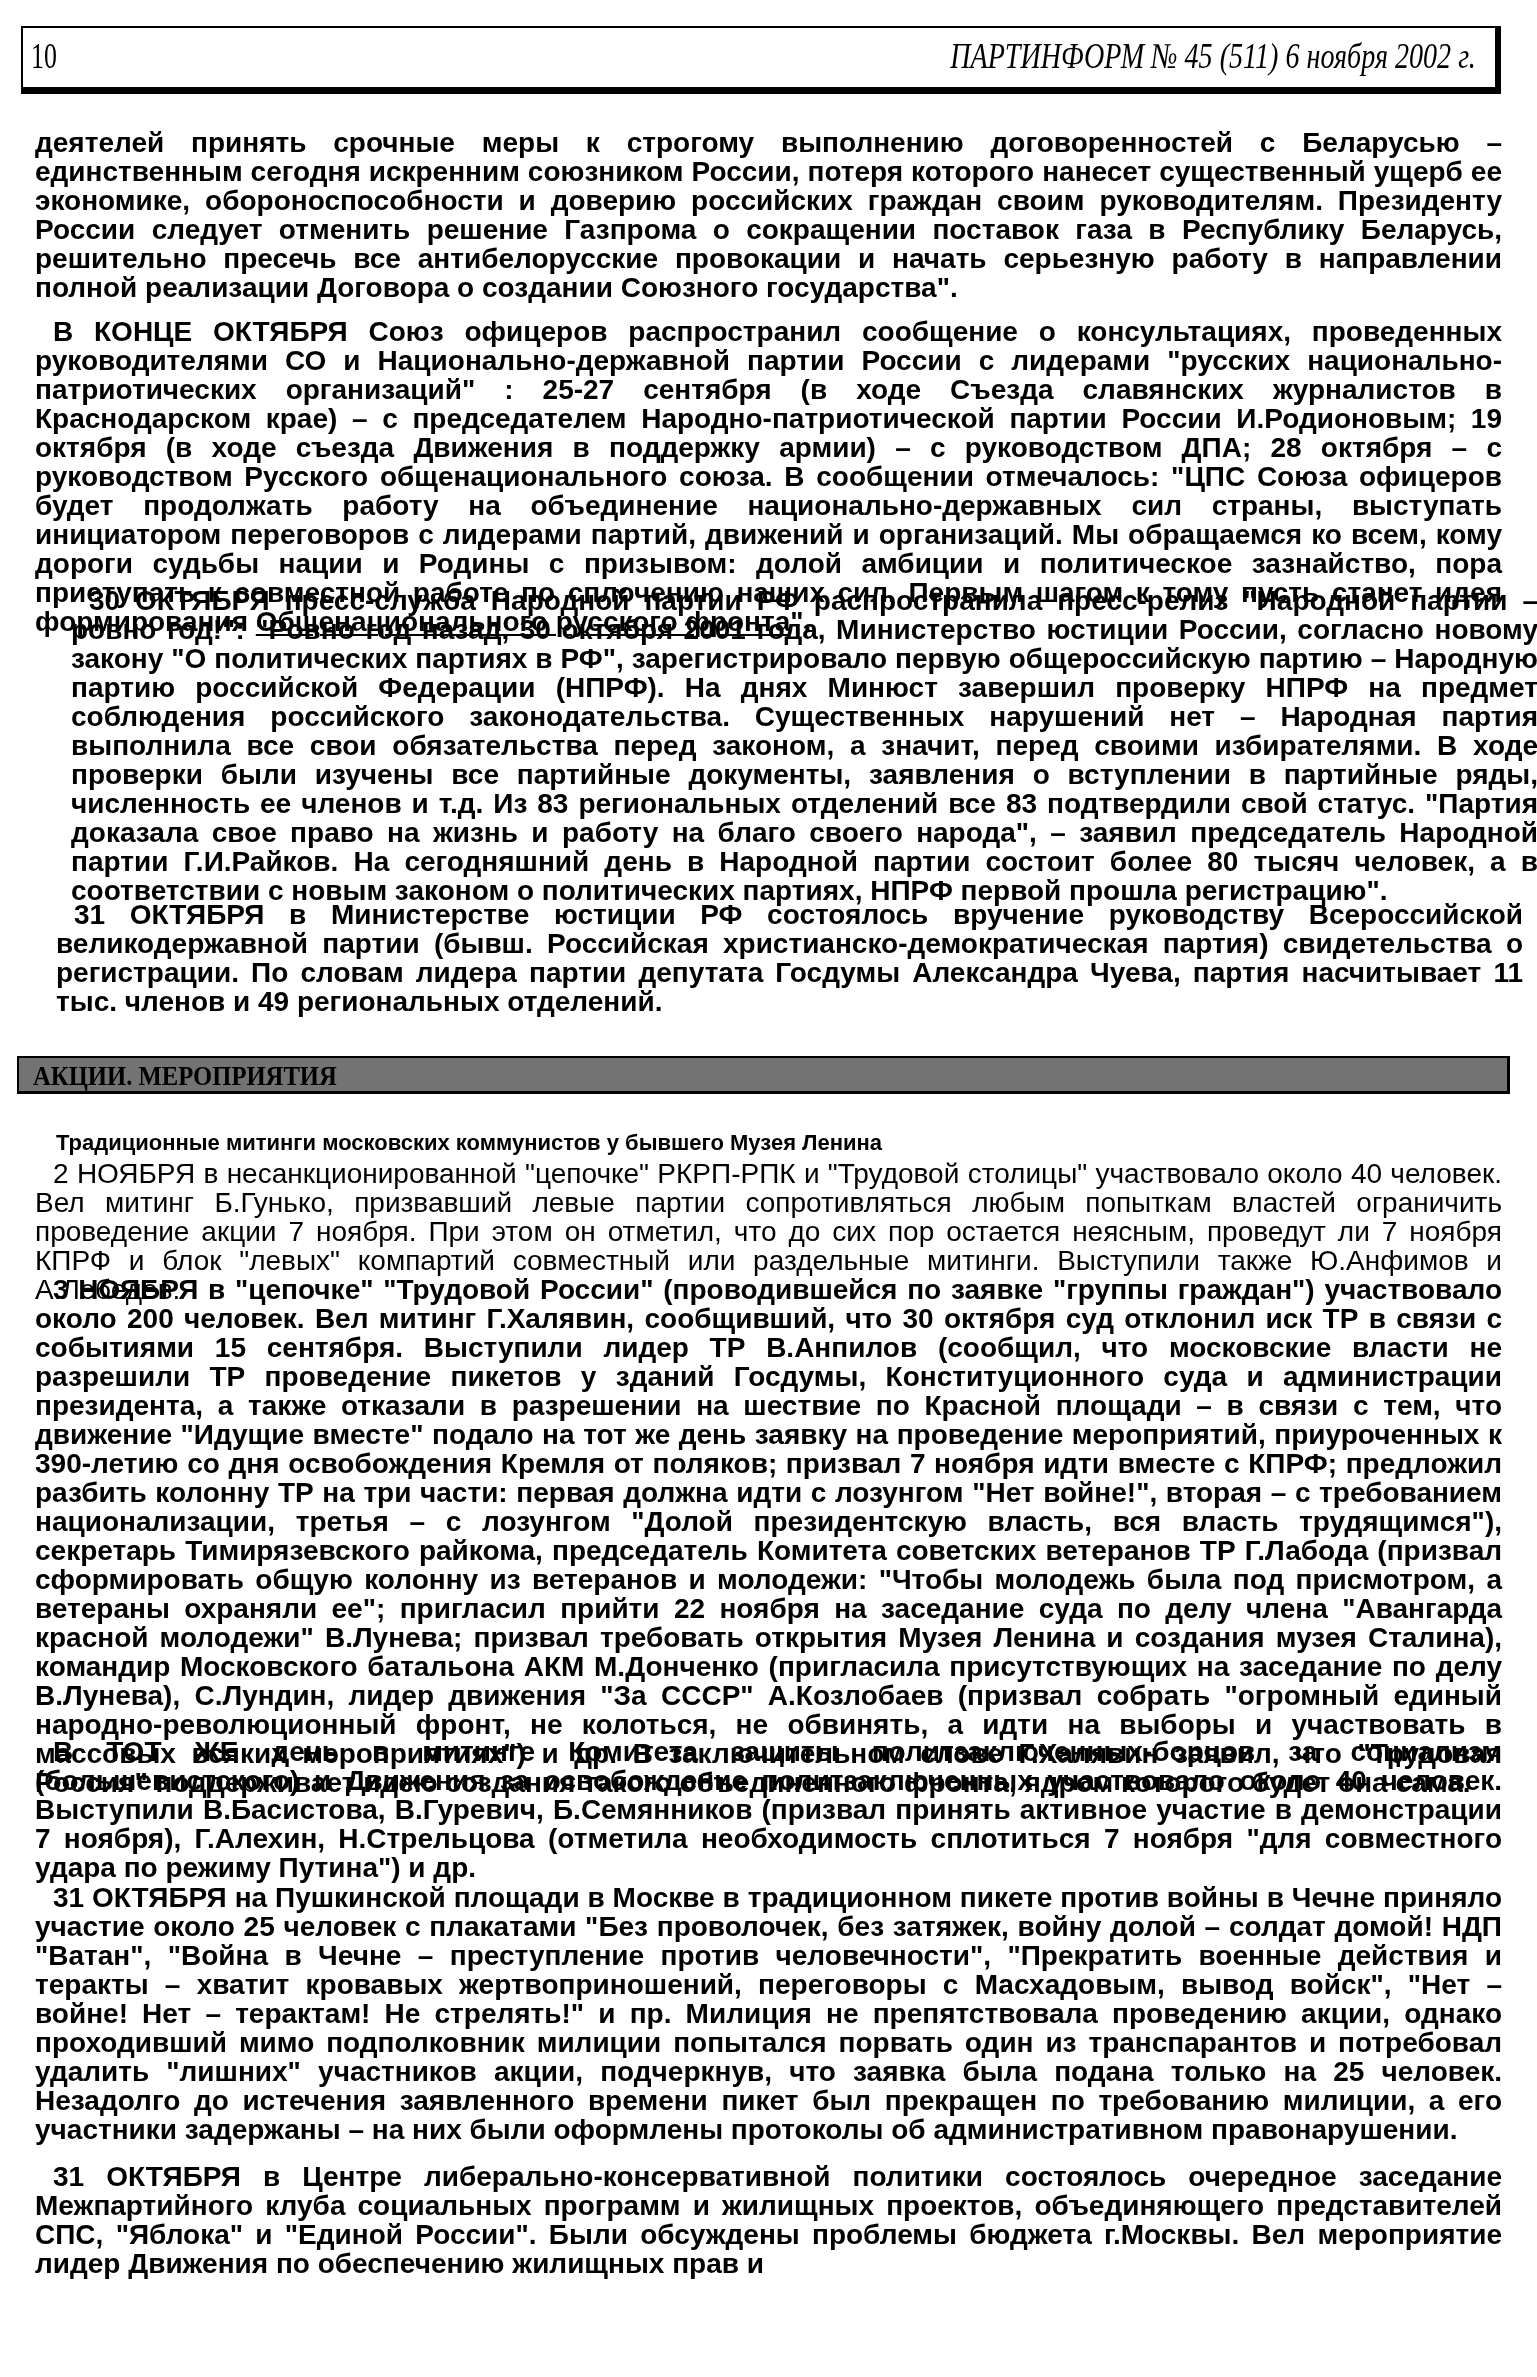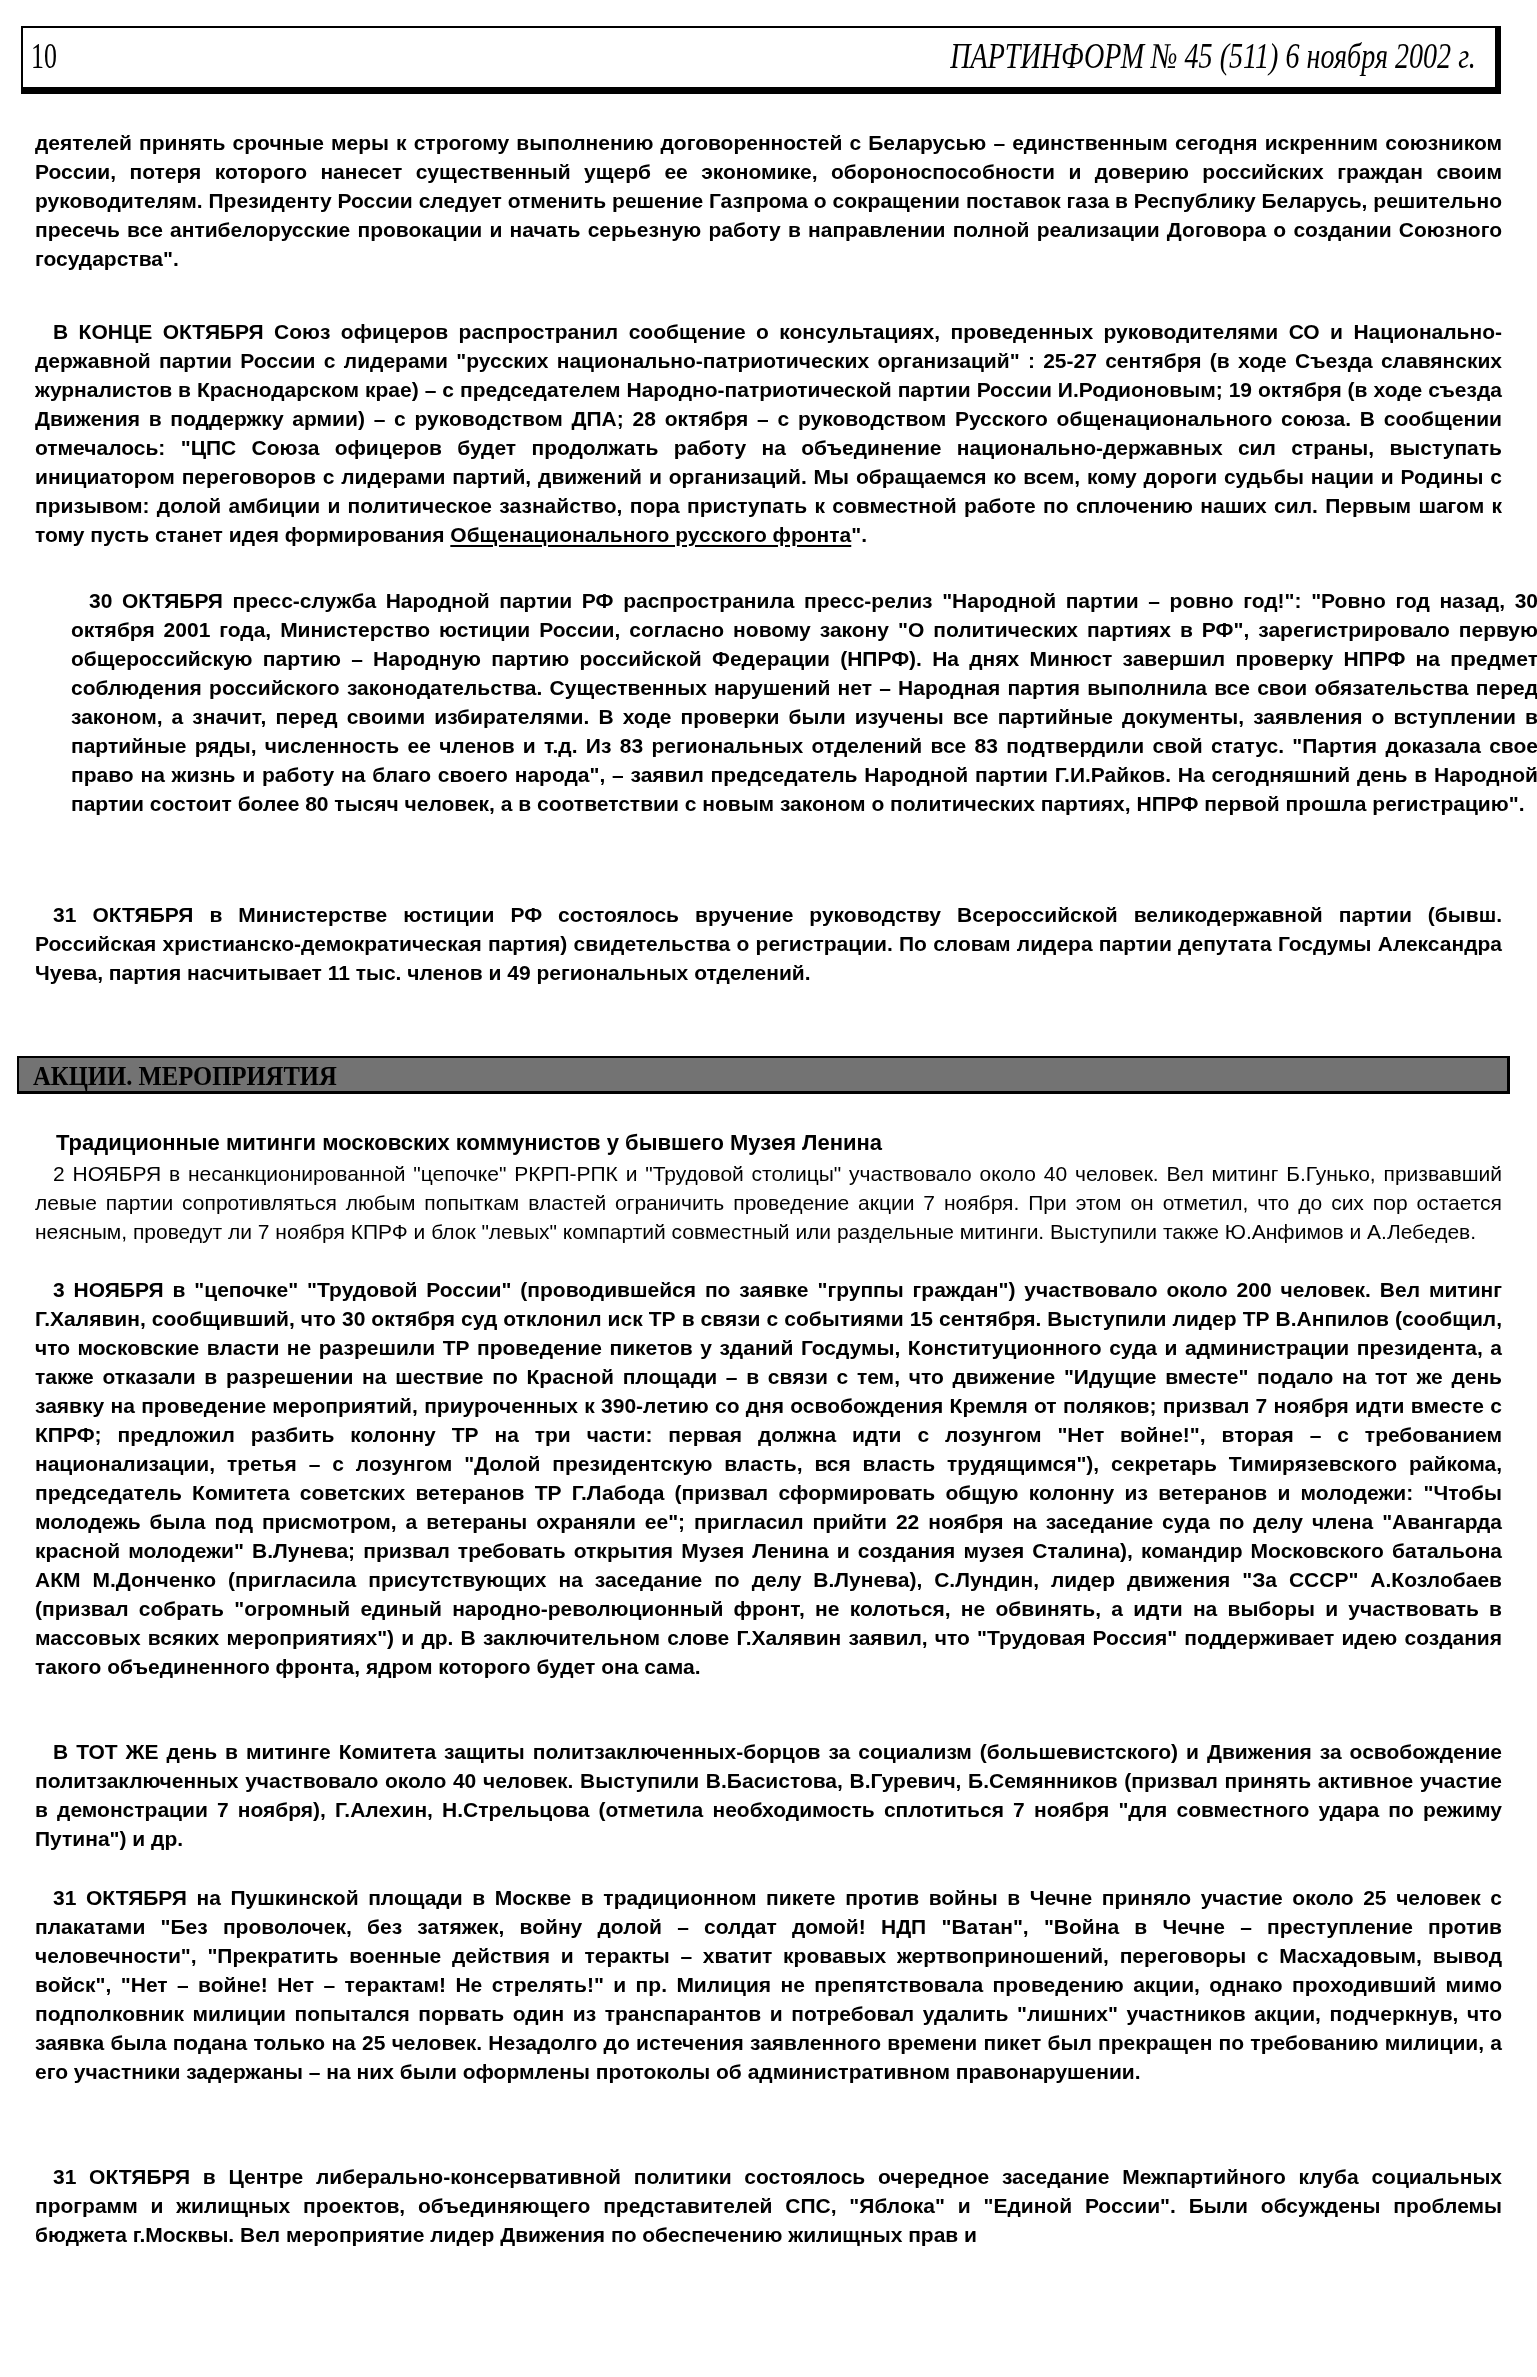--- a/index.html
+++ b/index.html
@@ -18,21 +18,21 @@
   }
   .running-header .issue {
     position: absolute; right: 19px; top: 6.4px;
     font-family: "Liberation Serif", serif; font-style: italic; font-size: 36px; line-height: 45px;
     transform: scaleX(0.78); transform-origin: right center; white-space: nowrap;
   }
 
   .para {
     position: absolute; left: 35px; width: 1467px;
     font-family: "Liberation Sans", sans-serif; font-weight: bold;
-    font-size: 21px; line-height: 29px; text-align: justify;
+    font-size: 28px; line-height: 29px; text-align: justify;
     letter-spacing: 0;
   }
   .para.regular { font-weight: normal; }
   .para .lead { font-weight: bold; }
   .para .indent { display: inline-block; width: 18px; }
   .ul { text-decoration: underline; text-decoration-thickness: 1.9px; text-underline-offset: 3.2px; }
 
   .section-bar {
     position: absolute; left: 16.7px; top: 1056px; width: 1488px; height: 33px;
     background: #737373; border: 2.6px solid #000; border-bottom-width: 3.8px; border-right-width: 3.8px;
@@ -64,21 +64,21 @@
   </div>
 
   <div class="para" style="top:317px;">
     <span class="indent"></span><span class="lead">В КОНЦЕ ОКТЯБРЯ</span><span> Союз офицеров распространил сообщение о консультациях, проведенных руководителями СО и Национально-державной партии России с лидерами "русских национально-патриотических организаций" : 25-27 сентября (в ходе Съезда славянских журналистов в Краснодарском крае) – с председателем Народно-патриотической партии России И.Родионовым; 19 октября (в ходе съезда Движения в поддержку армии) – с руководством ДПА; 28 октября – с руководством Русского общенационального союза. В сообщении отмечалось: "ЦПС Союза офицеров будет продолжать работу на объединение национально-державных сил страны, выступать инициатором переговоров с лидерами партий, движений и организаций. Мы обращаемся ко всем, кому дороги судьбы нации и Родины с призывом: долой амбиции и политическое зазнайство, пора приступать к совместной работе по сплочению наших сил. Первым шагом к тому пусть станет идея формирования </span><span class="ul">Общенационального русского фронта</span><span>".</span>
   </div>
 
   <div class="para" style="top:586px;margin-left:36px;">
     <span class="indent"></span><span class="lead">30 ОКТЯБРЯ</span><span> пресс-служба Народной партии РФ распространила пресс-релиз "Народной партии – ровно год!": "Ровно год назад, 30 октября 2001 года, Министерство юстиции России, согласно новому закону "О политических партиях в РФ", зарегистрировало первую общероссийскую партию – Народную партию российской Федерации (НПРФ). На днях Минюст завершил проверку НПРФ на предмет соблюдения российского законодательства. Существенных нарушений нет – Народная партия выполнила все свои обязательства перед законом, а значит, перед своими избирателями. В ходе проверки были изучены все партийные документы, заявления о вступлении в партийные ряды, численность ее членов и т.д. Из 83 региональных отделений все 83 подтвердили свой статус. "Партия доказала свое право на жизнь и работу на благо своего народа", – заявил председатель Народной партии Г.И.Райков. На сегодняшний день в Народной партии состоит более 80 тысяч человек, а в соответствии с новым законом о политических партиях, НПРФ первой прошла регистрацию".</span>
   </div>
 
-  <div class="para" style="top:900px;">
+  <div class="para" style="top:900px;margin-left:21px;">
     <span class="indent"></span><span class="lead">31 ОКТЯБРЯ</span><span> в Министерстве юстиции РФ состоялось вручение руководству Всероссийской великодержавной партии (бывш. Российская христианско-демократическая партия) свидетельства о регистрации. По словам лидера партии депутата Госдумы Александра Чуева, партия насчитывает 11 тыс. членов и 49 региональных отделений.</span>
   </div>
 
   <div class="section-bar">
     <span class="title">АКЦИИ. МЕРОПРИЯТИЯ</span>
   </div>
 
   <div class="headline">Традиционные митинги московских коммунистов у бывшего Музея Ленина</div>
 
   <div class="para regular" style="top:1159px;">

